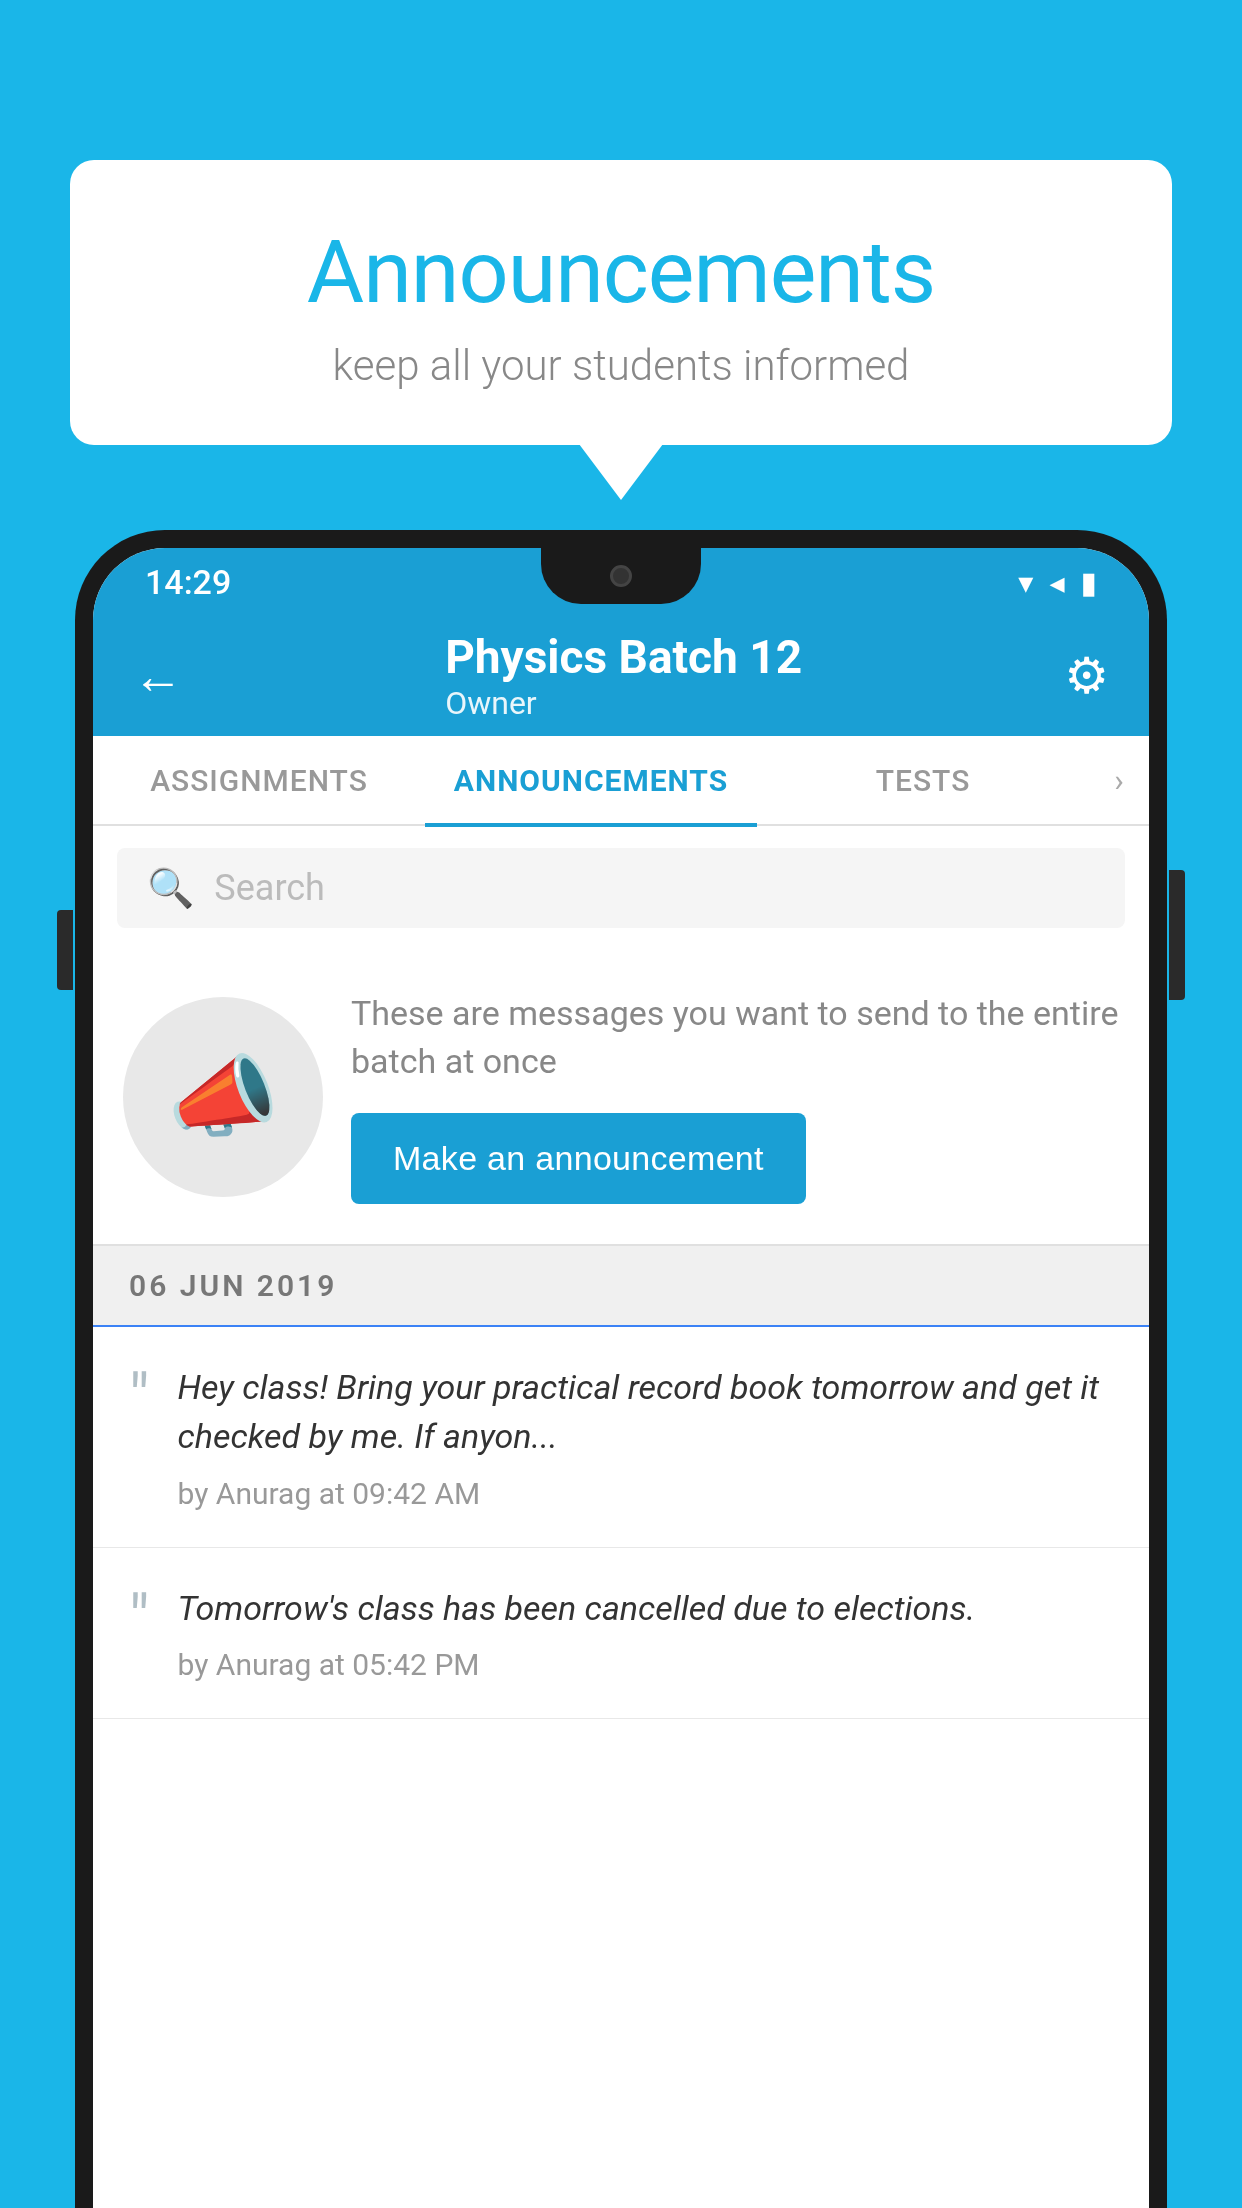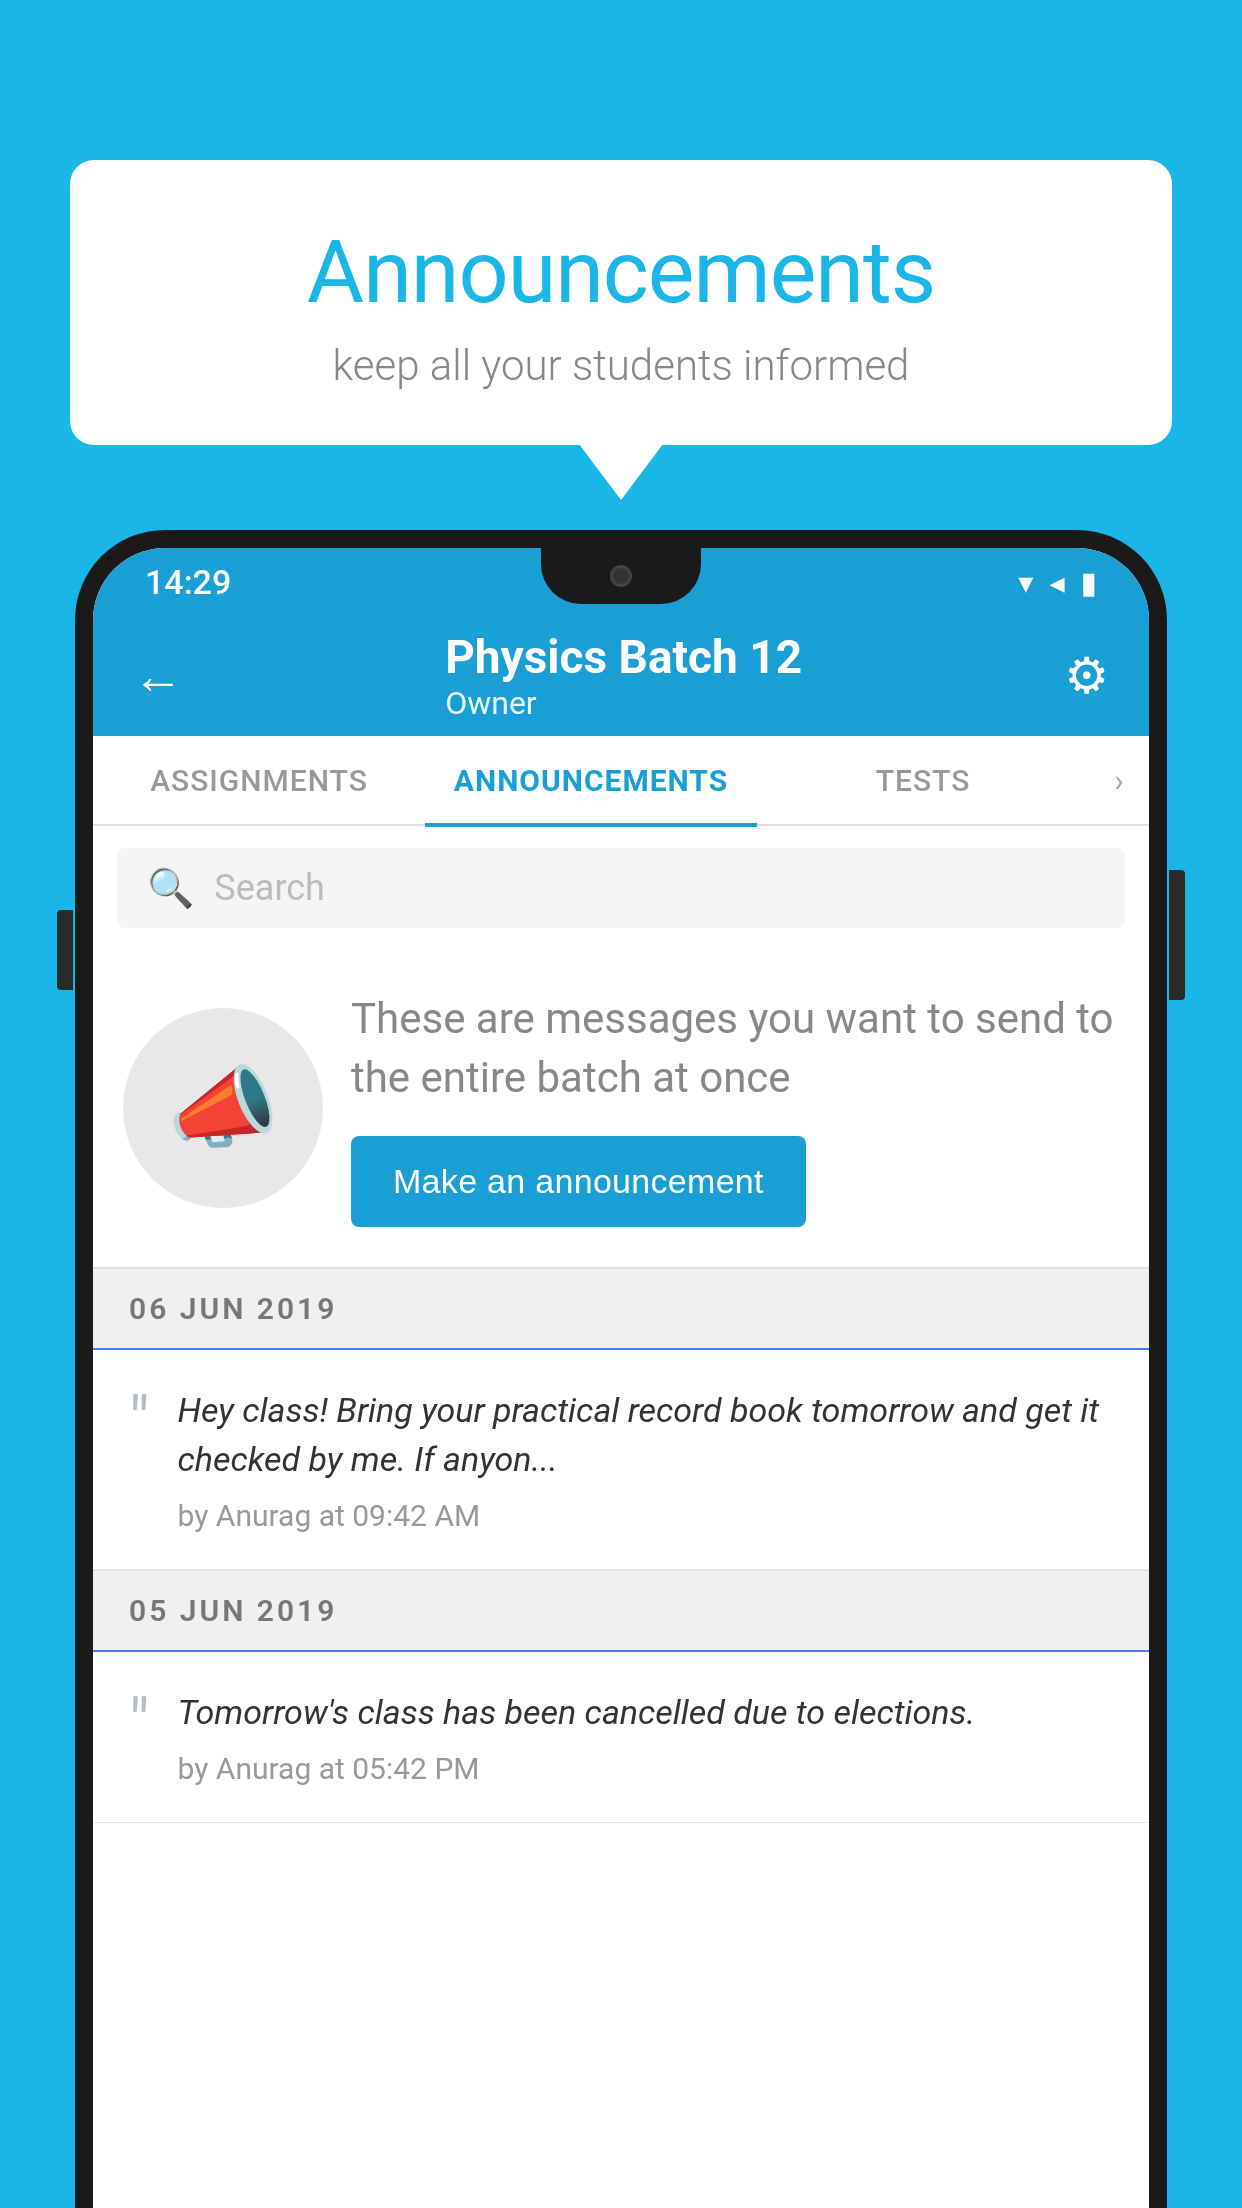--- a/index.html
+++ b/index.html
@@ -283,21 +283,21 @@
     .megaphone-icon {
       font-size: 90px;
       color: #6a8a9e;
     }
 
     .promo-content {
       flex: 1;
     }
 
     .promo-description {
-      font-size: 42px;
+      font-size: 34px;
       color: #888;
       line-height: 1.4;
       margin-bottom: 28px;
     }
 
     .make-announcement-btn {
       background: #1a9fd4;
       color: white;
       border: none;
       border-radius: 8px;
@@ -435,23 +435,20 @@
       </div>
 
       <div class="announcement-item">
         <div class="quote-icon">"</div>
         <div class="announcement-content">
           <div class="announcement-text">Hey class! Bring your practical record book tomorrow and get it checked by me. If anyon...</div>
           <div class="announcement-meta">by Anurag at 09:42 AM</div>
         </div>
       </div>
 
-      <div class="date-section">
-        <span class="date-label">05  JUN  2019</span>
-      </div>
 
       <div class="announcement-item">
         <div class="quote-icon">"</div>
         <div class="announcement-content">
           <div class="announcement-text">Tomorrow's class has been cancelled due to elections.</div>
           <div class="announcement-meta">by Anurag at 05:42 PM</div>
         </div>
       </div>
 
     </div>

